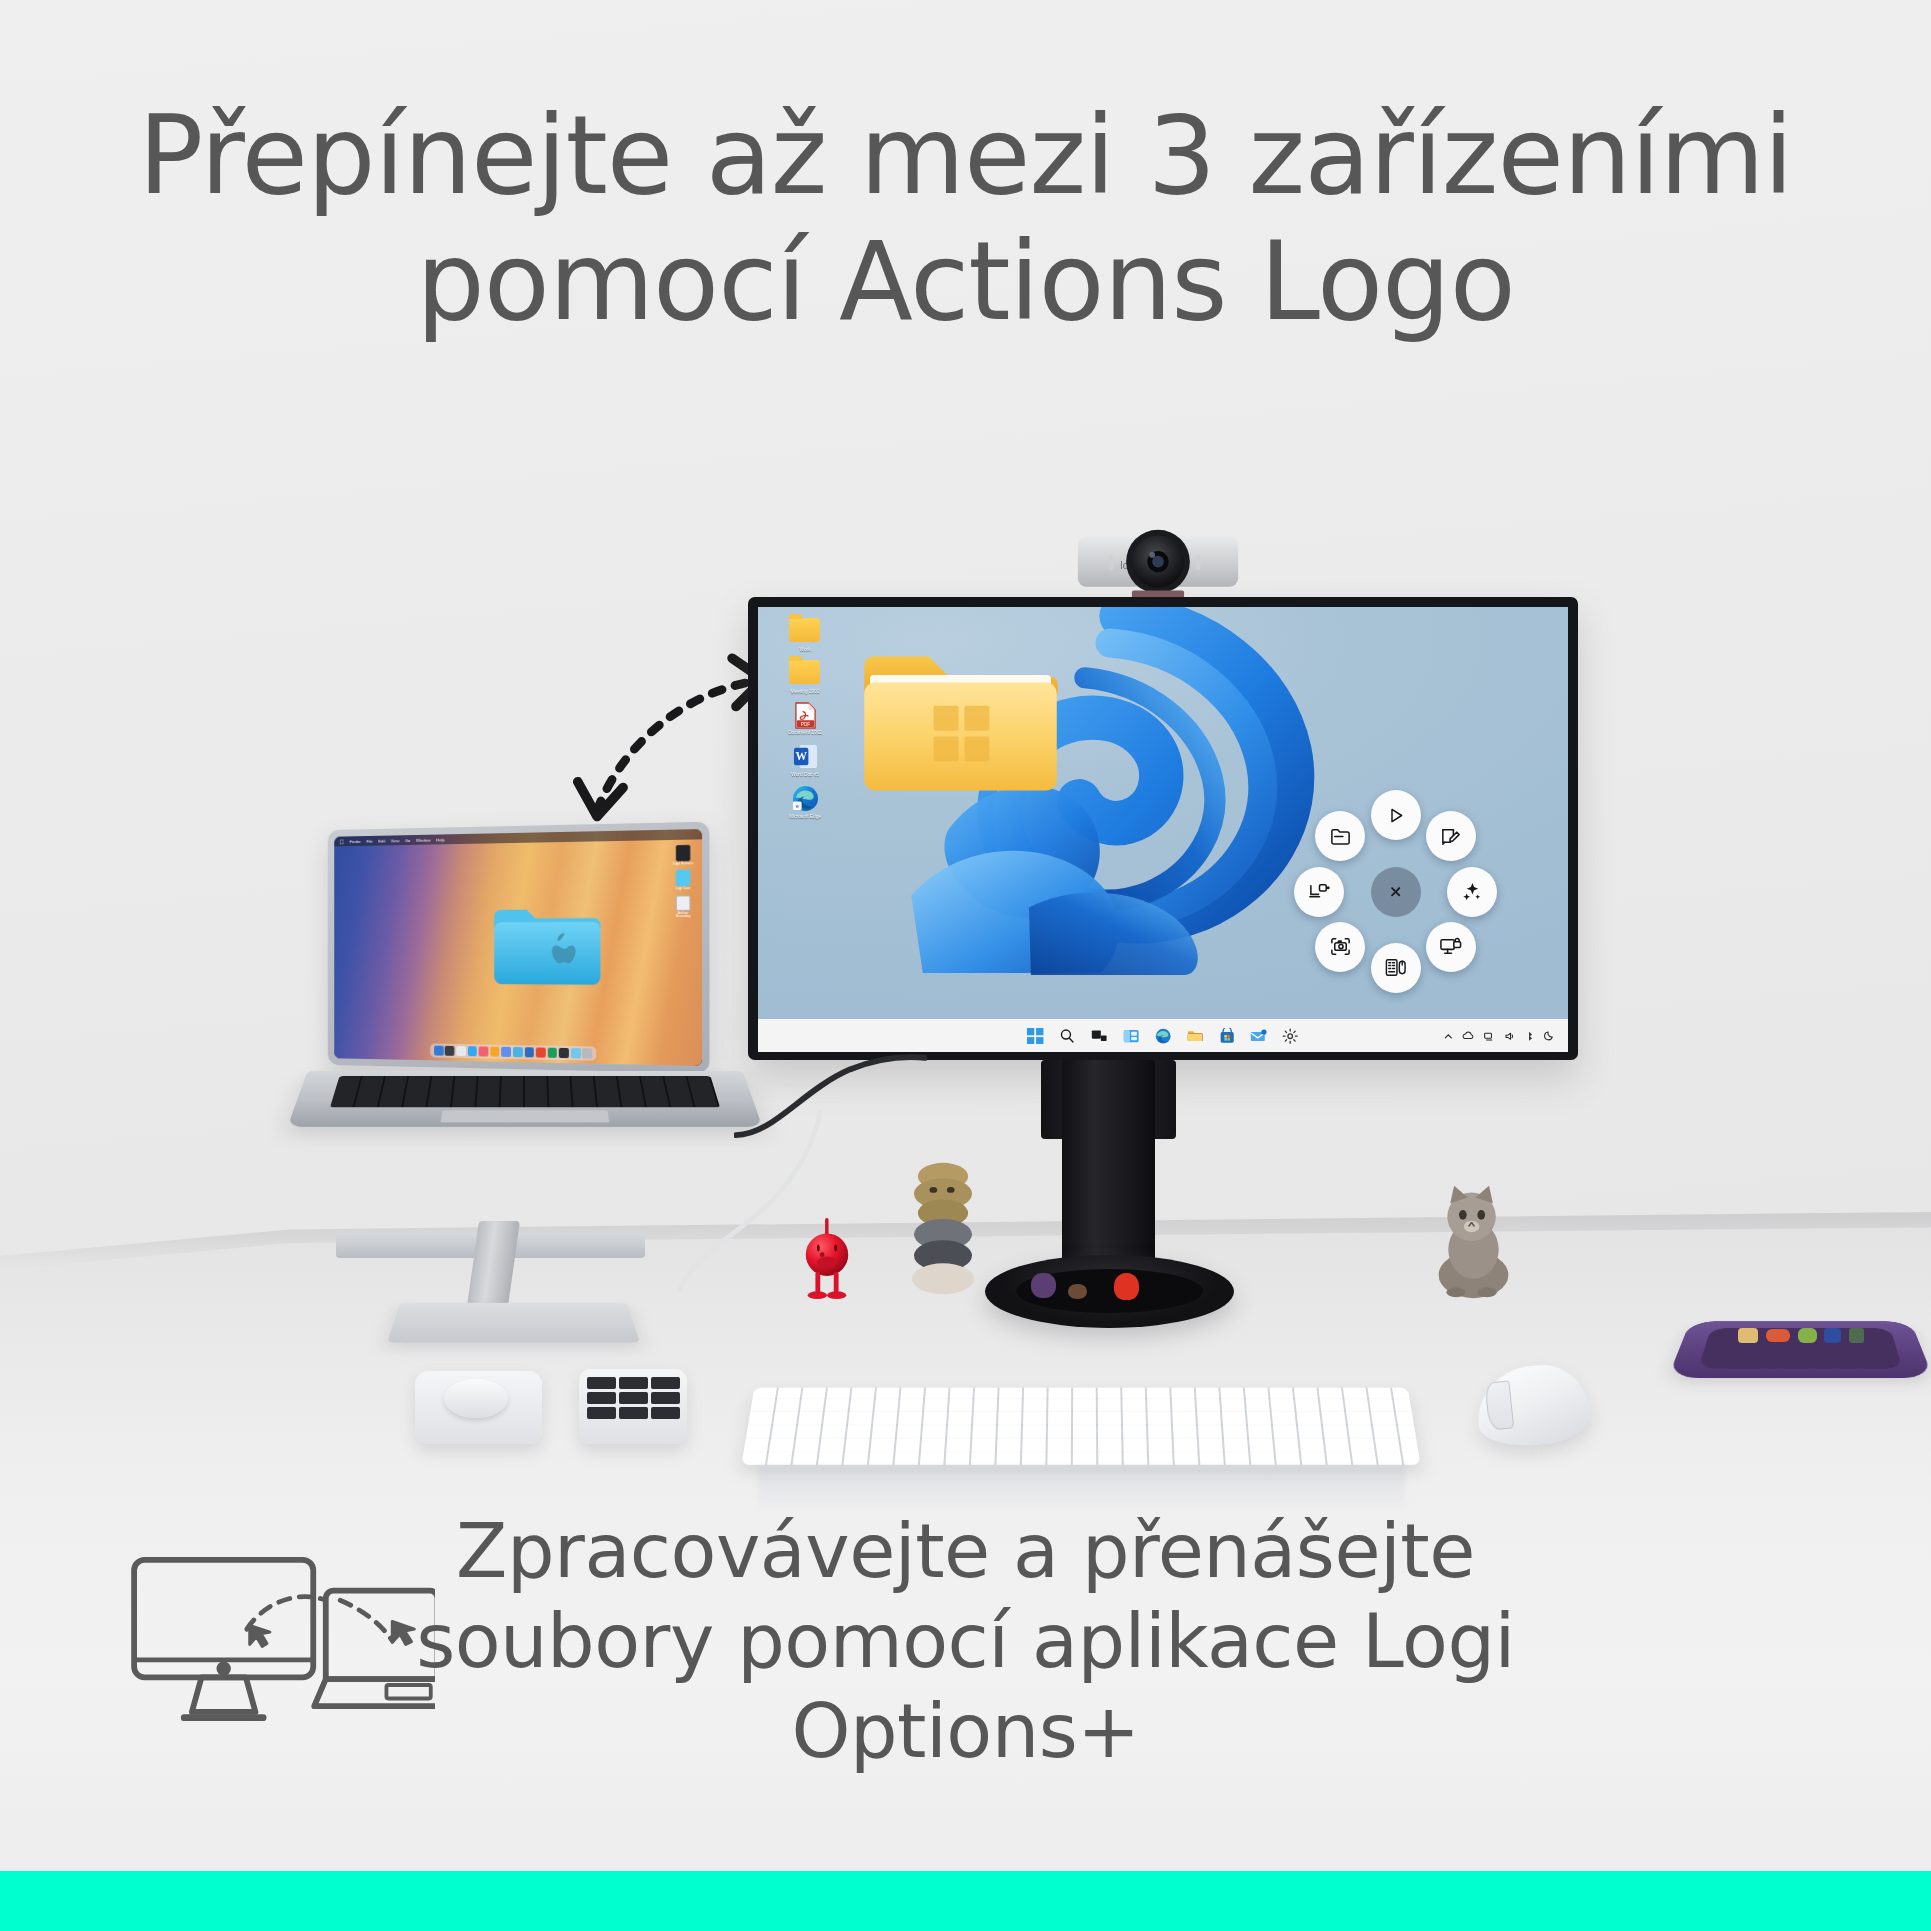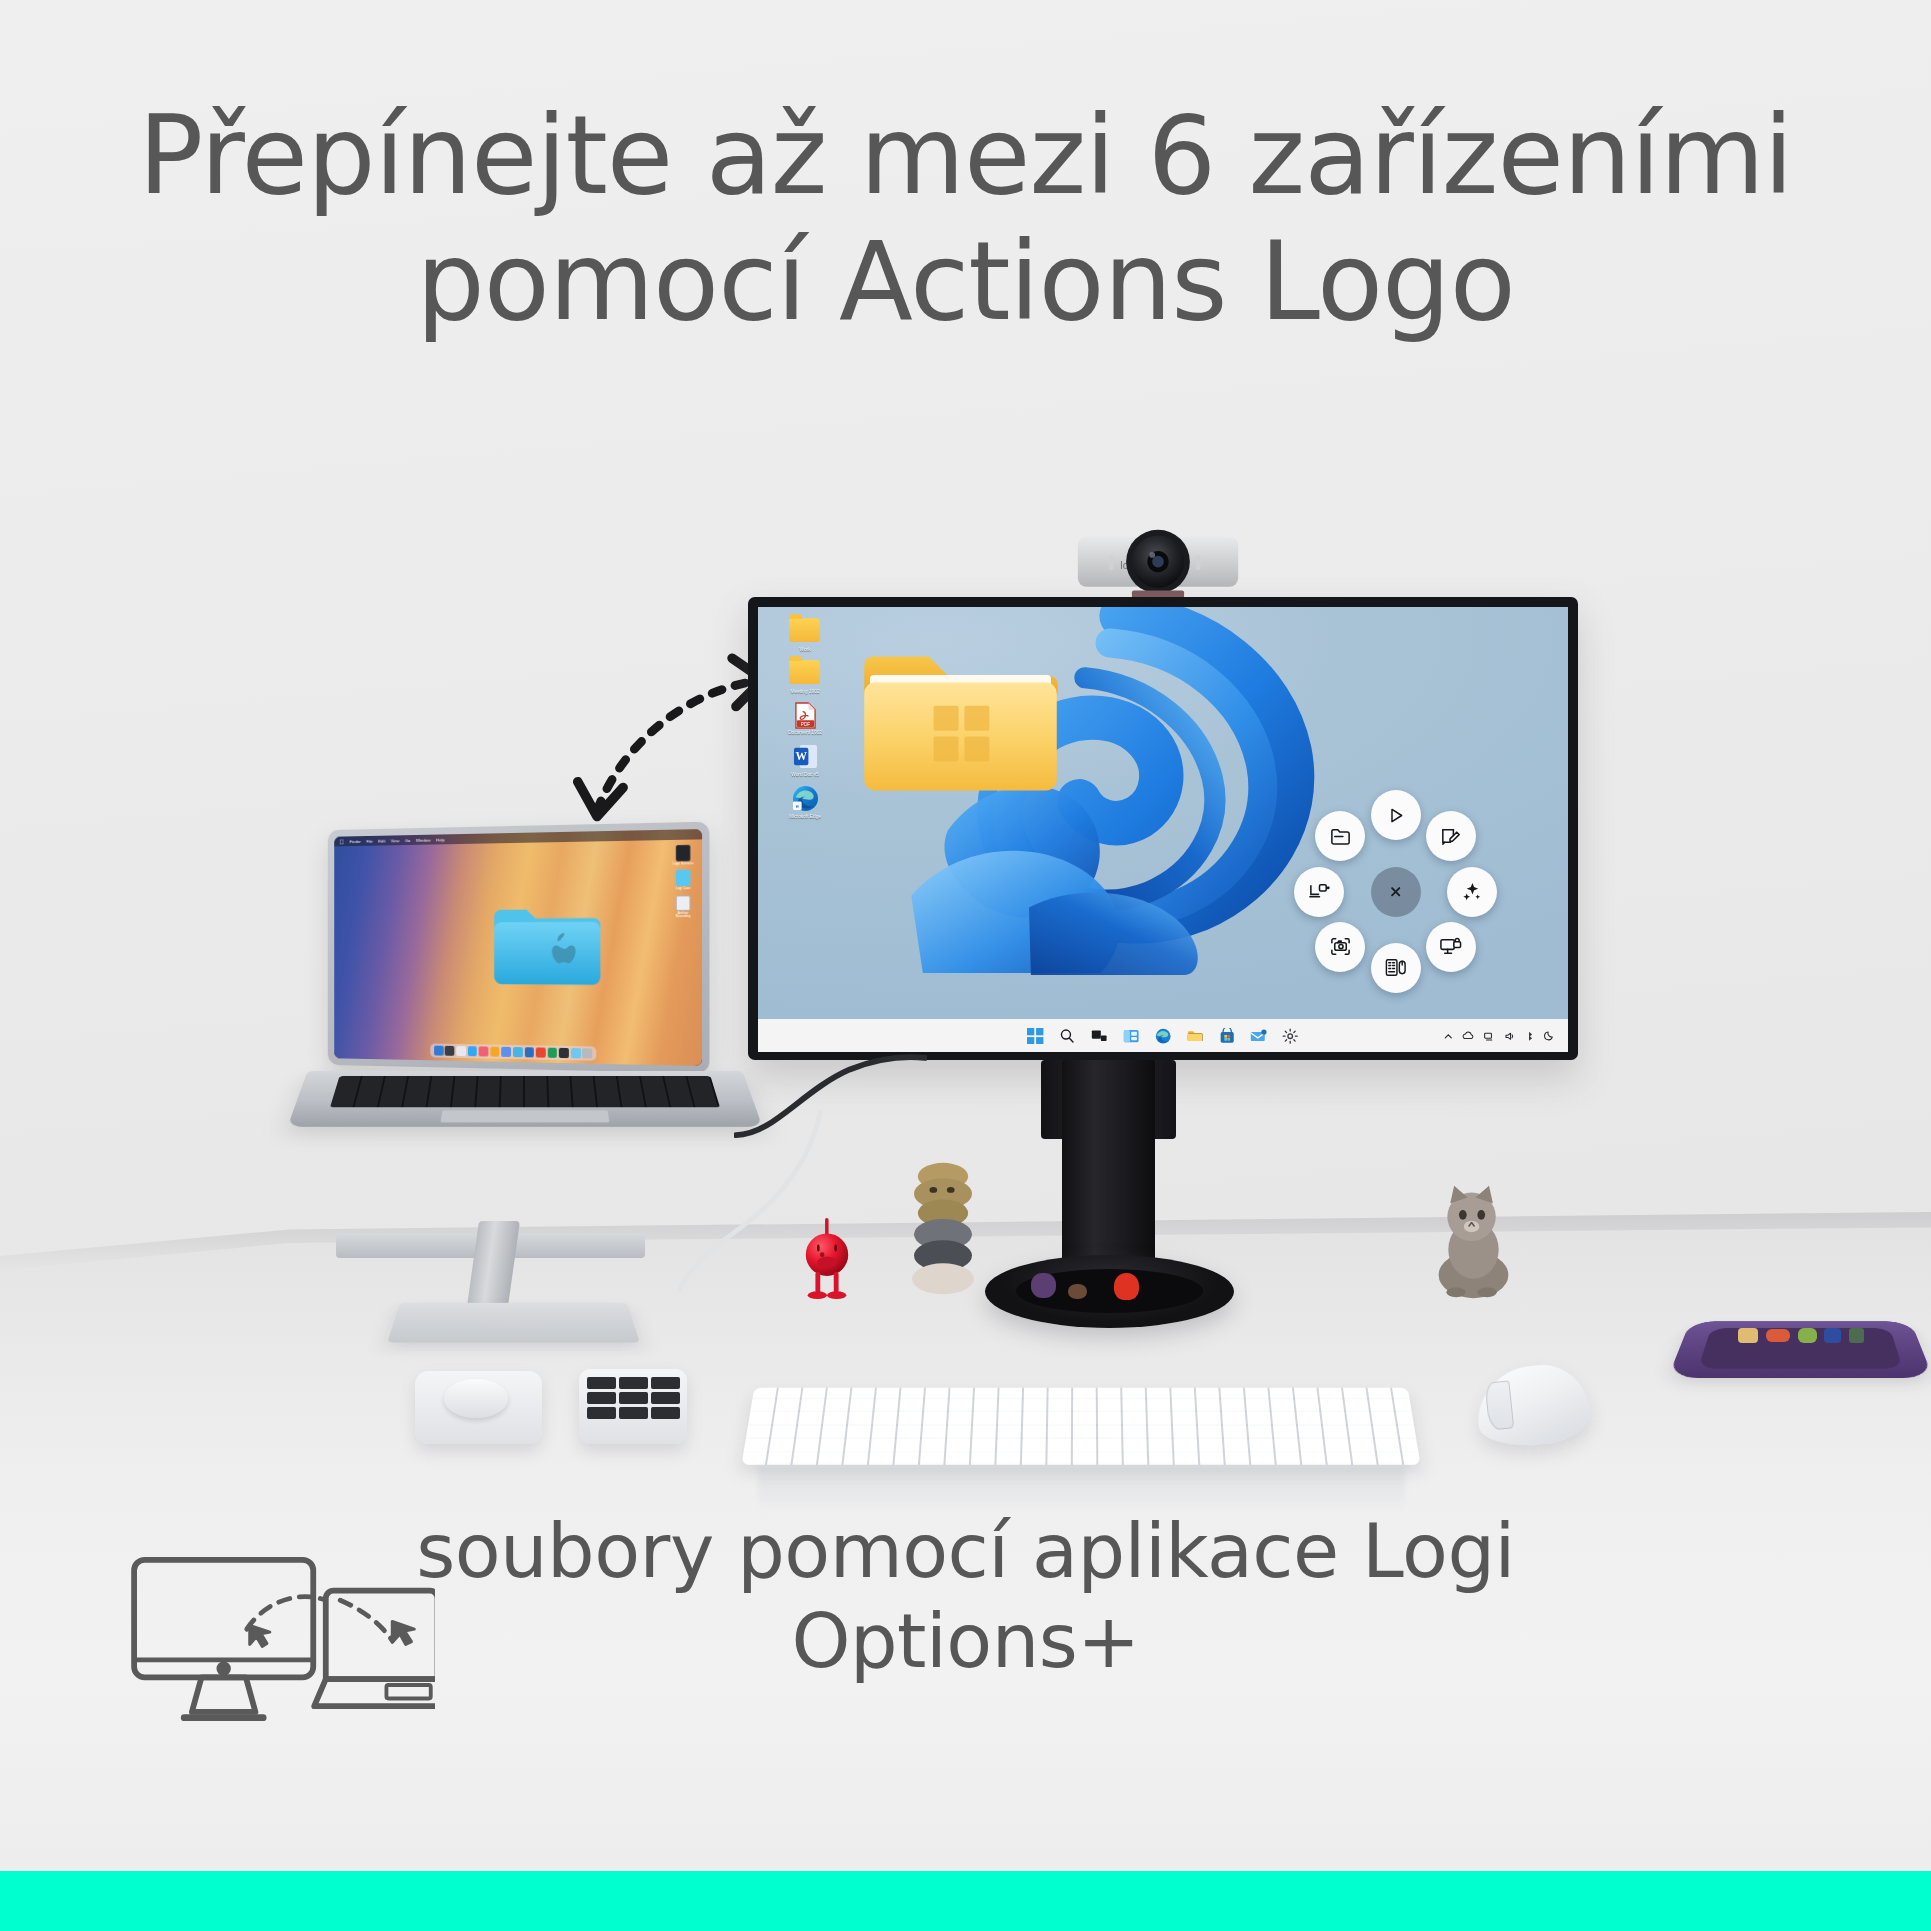--- a/index.html
+++ b/index.html
@@ -226,21 +226,21 @@
 </head>
 <body>
 
 <div class="stage">
 
   <div class="wall"></div>
   <div class="desk"></div>
   <div class="desk-edge"></div>
 
   <div class="headline">
-    <div>Přepínejte až mezi 6 zařízeními</div>
+    <div>Přepínejte až mezi 3 zařízeními</div>
     <div>pomocí Actions Logo</div>
   </div>
 
   <div class="dash-arrow">
     <svg width="222" height="193" viewBox="0 0 230 200">
       <path d="M28 180 C 50 120, 110 60, 190 46" fill="none" stroke="#19191b" stroke-width="9" stroke-dasharray="11 14" stroke-linecap="round"></path>
       <path d="M8 150 L 28 186 L 55 156" fill="none" stroke="#19191b" stroke-width="10" stroke-linecap="round" stroke-linejoin="round"></path>
       <path d="M168 22 L 200 44 L 172 72" fill="none" stroke="#19191b" stroke-width="10" stroke-linecap="round" stroke-linejoin="round"></path>
     </svg>
   </div>
@@ -731,20 +731,21 @@
       <div class="cc-key"></div>
     </div>
   </div>
 
   <div class="keyboard"></div>
   <div class="kb-reflect"></div>
 
   <div class="mouse"></div>
 
   <div class="subline">
+    <div>Zpracovávejte a přenášejte</div>
     <div>soubory pomocí aplikace Logi</div>
     <div>Options+</div>
   </div>
 
   <div class="flow-icon">
     <svg width="309" height="183" viewBox="0 0 320 190" fill="none" stroke="#5a5a5a" stroke-width="6">
       <rect x="8" y="6" width="186" height="122" rx="11"></rect>
       <path d="M10 110h182" stroke-width="5"></path>
       <circle cx="101" cy="119" r="4.5" fill="#5a5a5a"></circle>
       <path d="M78 128h46l10 36H68z" stroke-linejoin="round"></path>

